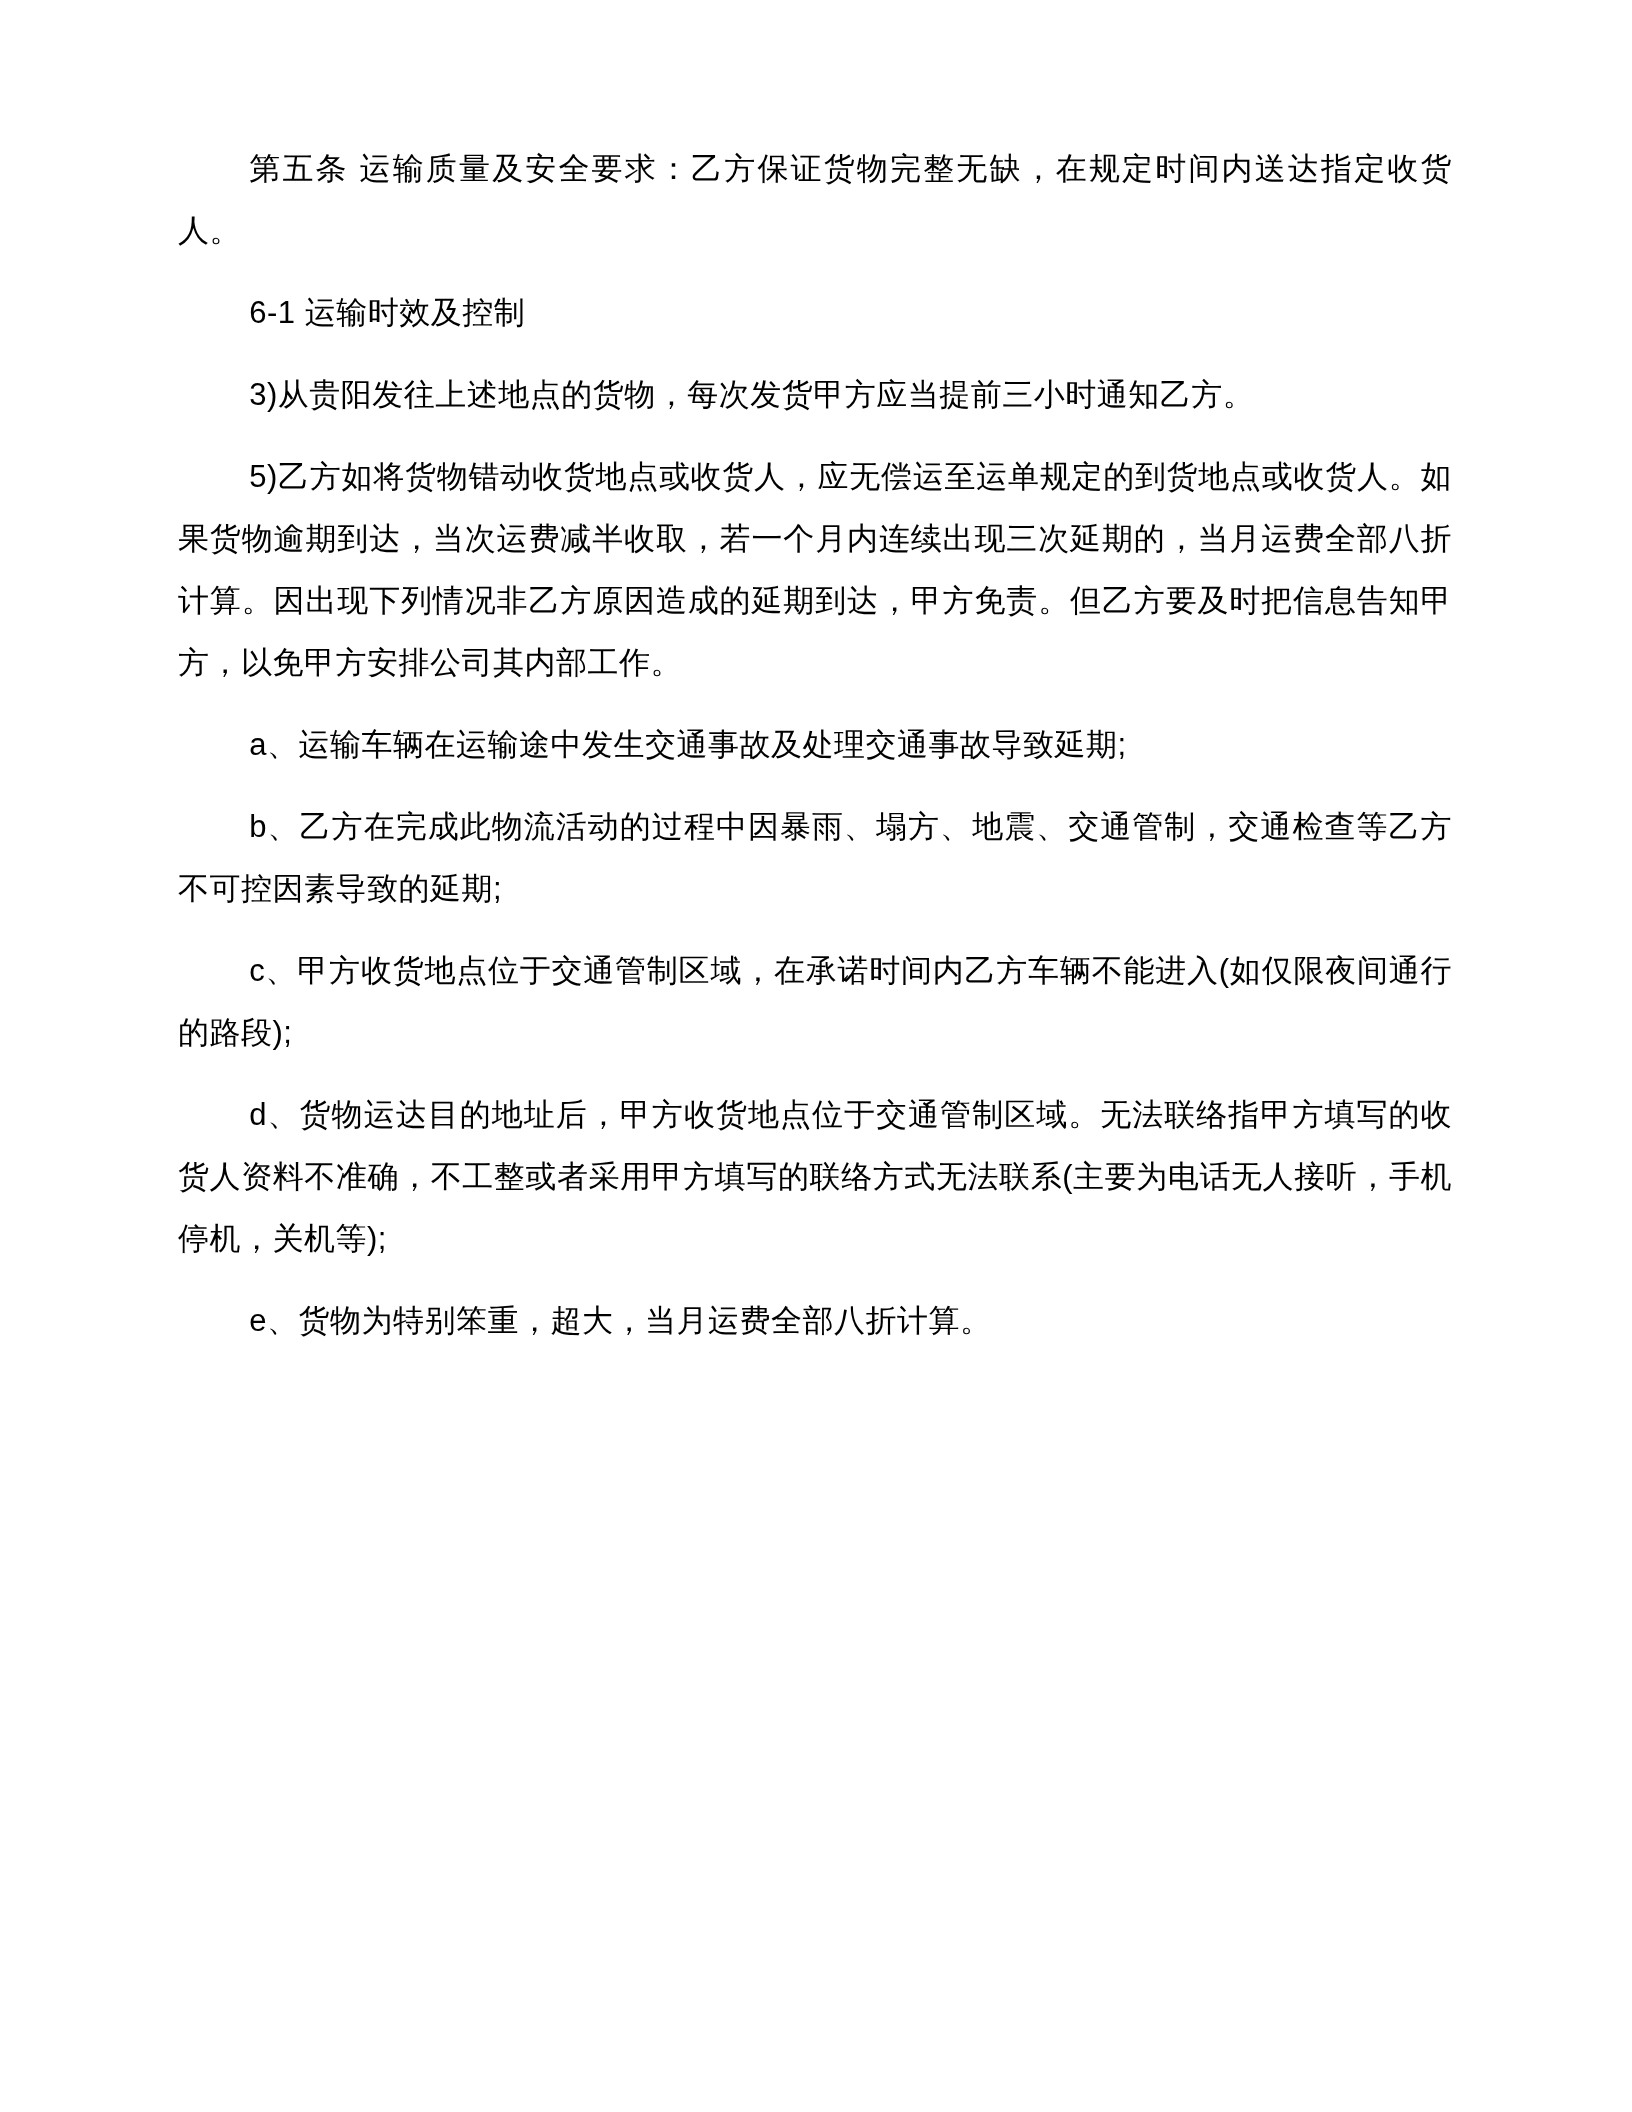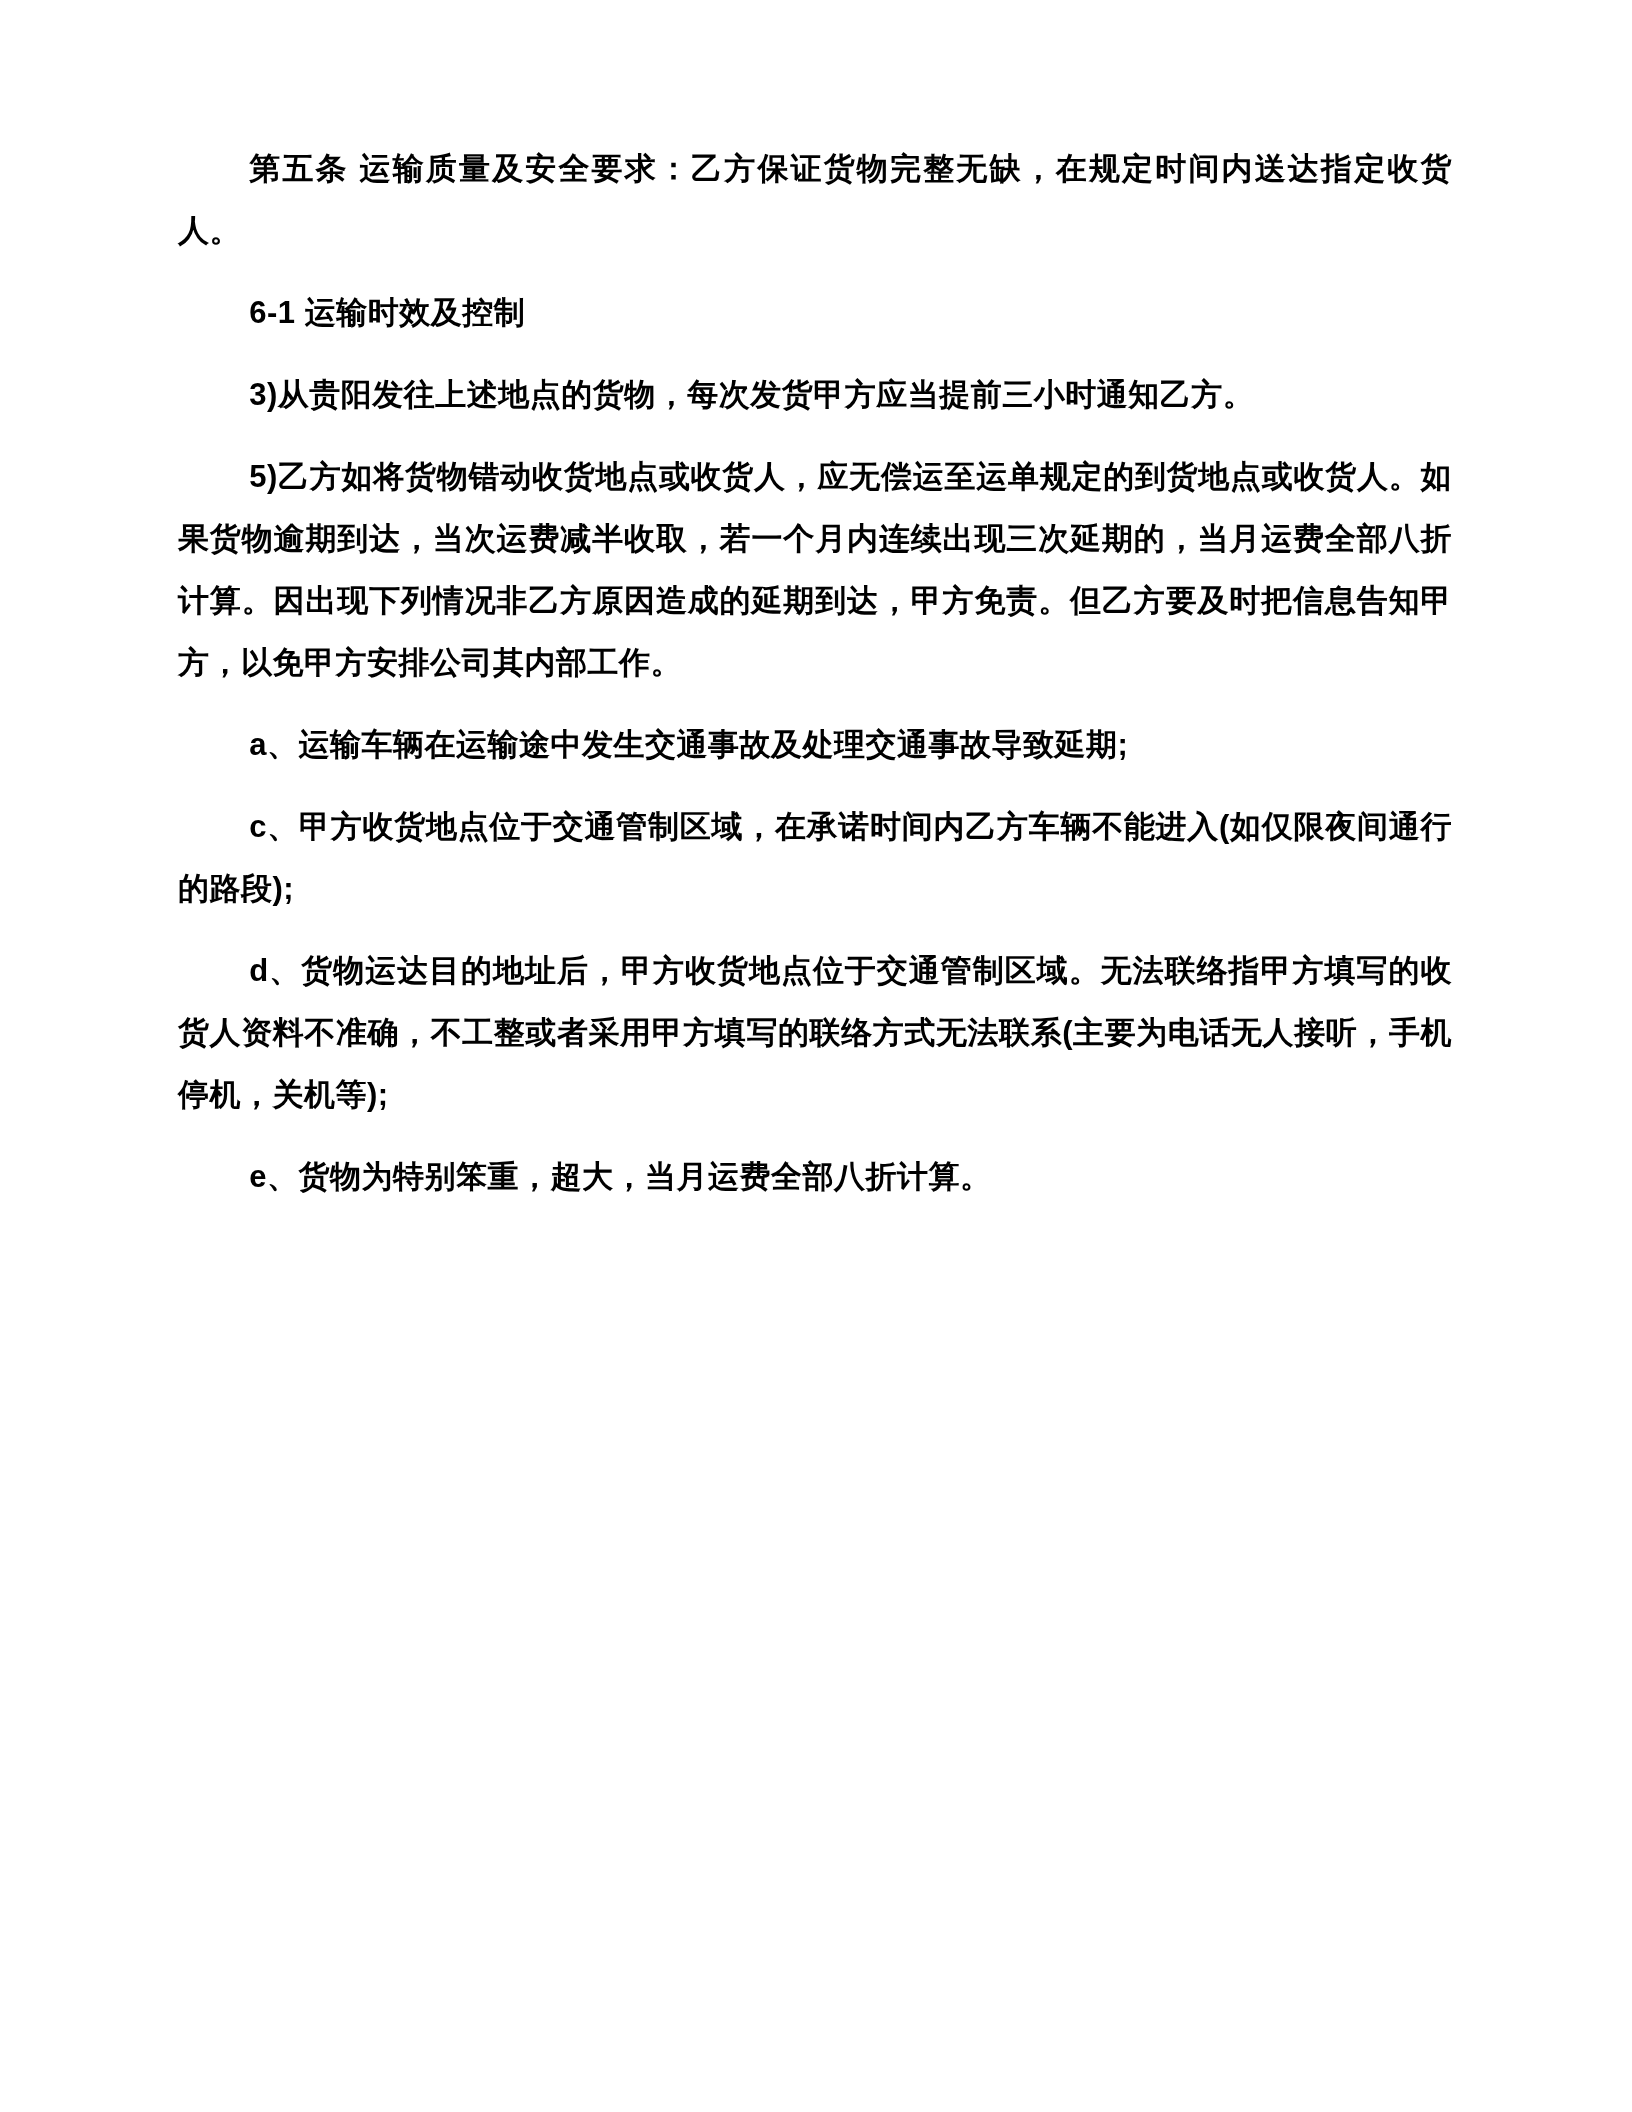--- a/index.html
+++ b/index.html
@@ -18,35 +18,36 @@
 
   .page {
     width: 1632px;
     height: 2112px;
     background: #ffffff;
     padding: 138px 180px 120px 178px;
   }
 
   .doc-paragraph {
     font-size: 31px;
-    font-weight: 700;
+    font-weight: 400;
     line-height: 2.0;
     text-indent: 2.3em;
     text-align: justify;
     text-justify: inter-ideograph;
     letter-spacing: 0.5px;
     margin-bottom: 20px;
     word-break: break-all;
   }
 </style>
 </head>
 <body>
 
 <div class="page">
   <p class="doc-paragraph">第五条 运输质量及安全要求：乙方保证货物完整无缺，在规定时间内送达指定收货人。</p>
   <p class="doc-paragraph">6-1 运输时效及控制</p>
   <p class="doc-paragraph">3)从贵阳发往上述地点的货物，每次发货甲方应当提前三小时通知乙方。</p>
   <p class="doc-paragraph">5)乙方如将货物错动收货地点或收货人，应无偿运至运单规定的到货地点或收货人。如果货物逾期到达，当次运费减半收取，若一个月内连续出现三次延期的，当月运费全部八折计算。因出现下列情况非乙方原因造成的延期到达，甲方免责。但乙方要及时把信息告知甲方，以免甲方安排公司其内部工作。</p>
   <p class="doc-paragraph">a、运输车辆在运输途中发生交通事故及处理交通事故导致延期;</p>
+  <p class="doc-paragraph">b、乙方在完成此物流活动的过程中因暴雨、塌方、地震、交通管制，交通检查等乙方不可控因素导致的延期;</p>
   <p class="doc-paragraph">c、甲方收货地点位于交通管制区域，在承诺时间内乙方车辆不能进入(如仅限夜间通行的路段);</p>
   <p class="doc-paragraph">d、货物运达目的地址后，甲方收货地点位于交通管制区域。无法联络指甲方填写的收货人资料不准确，不工整或者采用甲方填写的联络方式无法联系(主要为电话无人接听，手机停机，关机等);</p>
   <p class="doc-paragraph">e、货物为特别笨重，超大，当月运费全部八折计算。</p>
 </div>
 
 </body></html>

